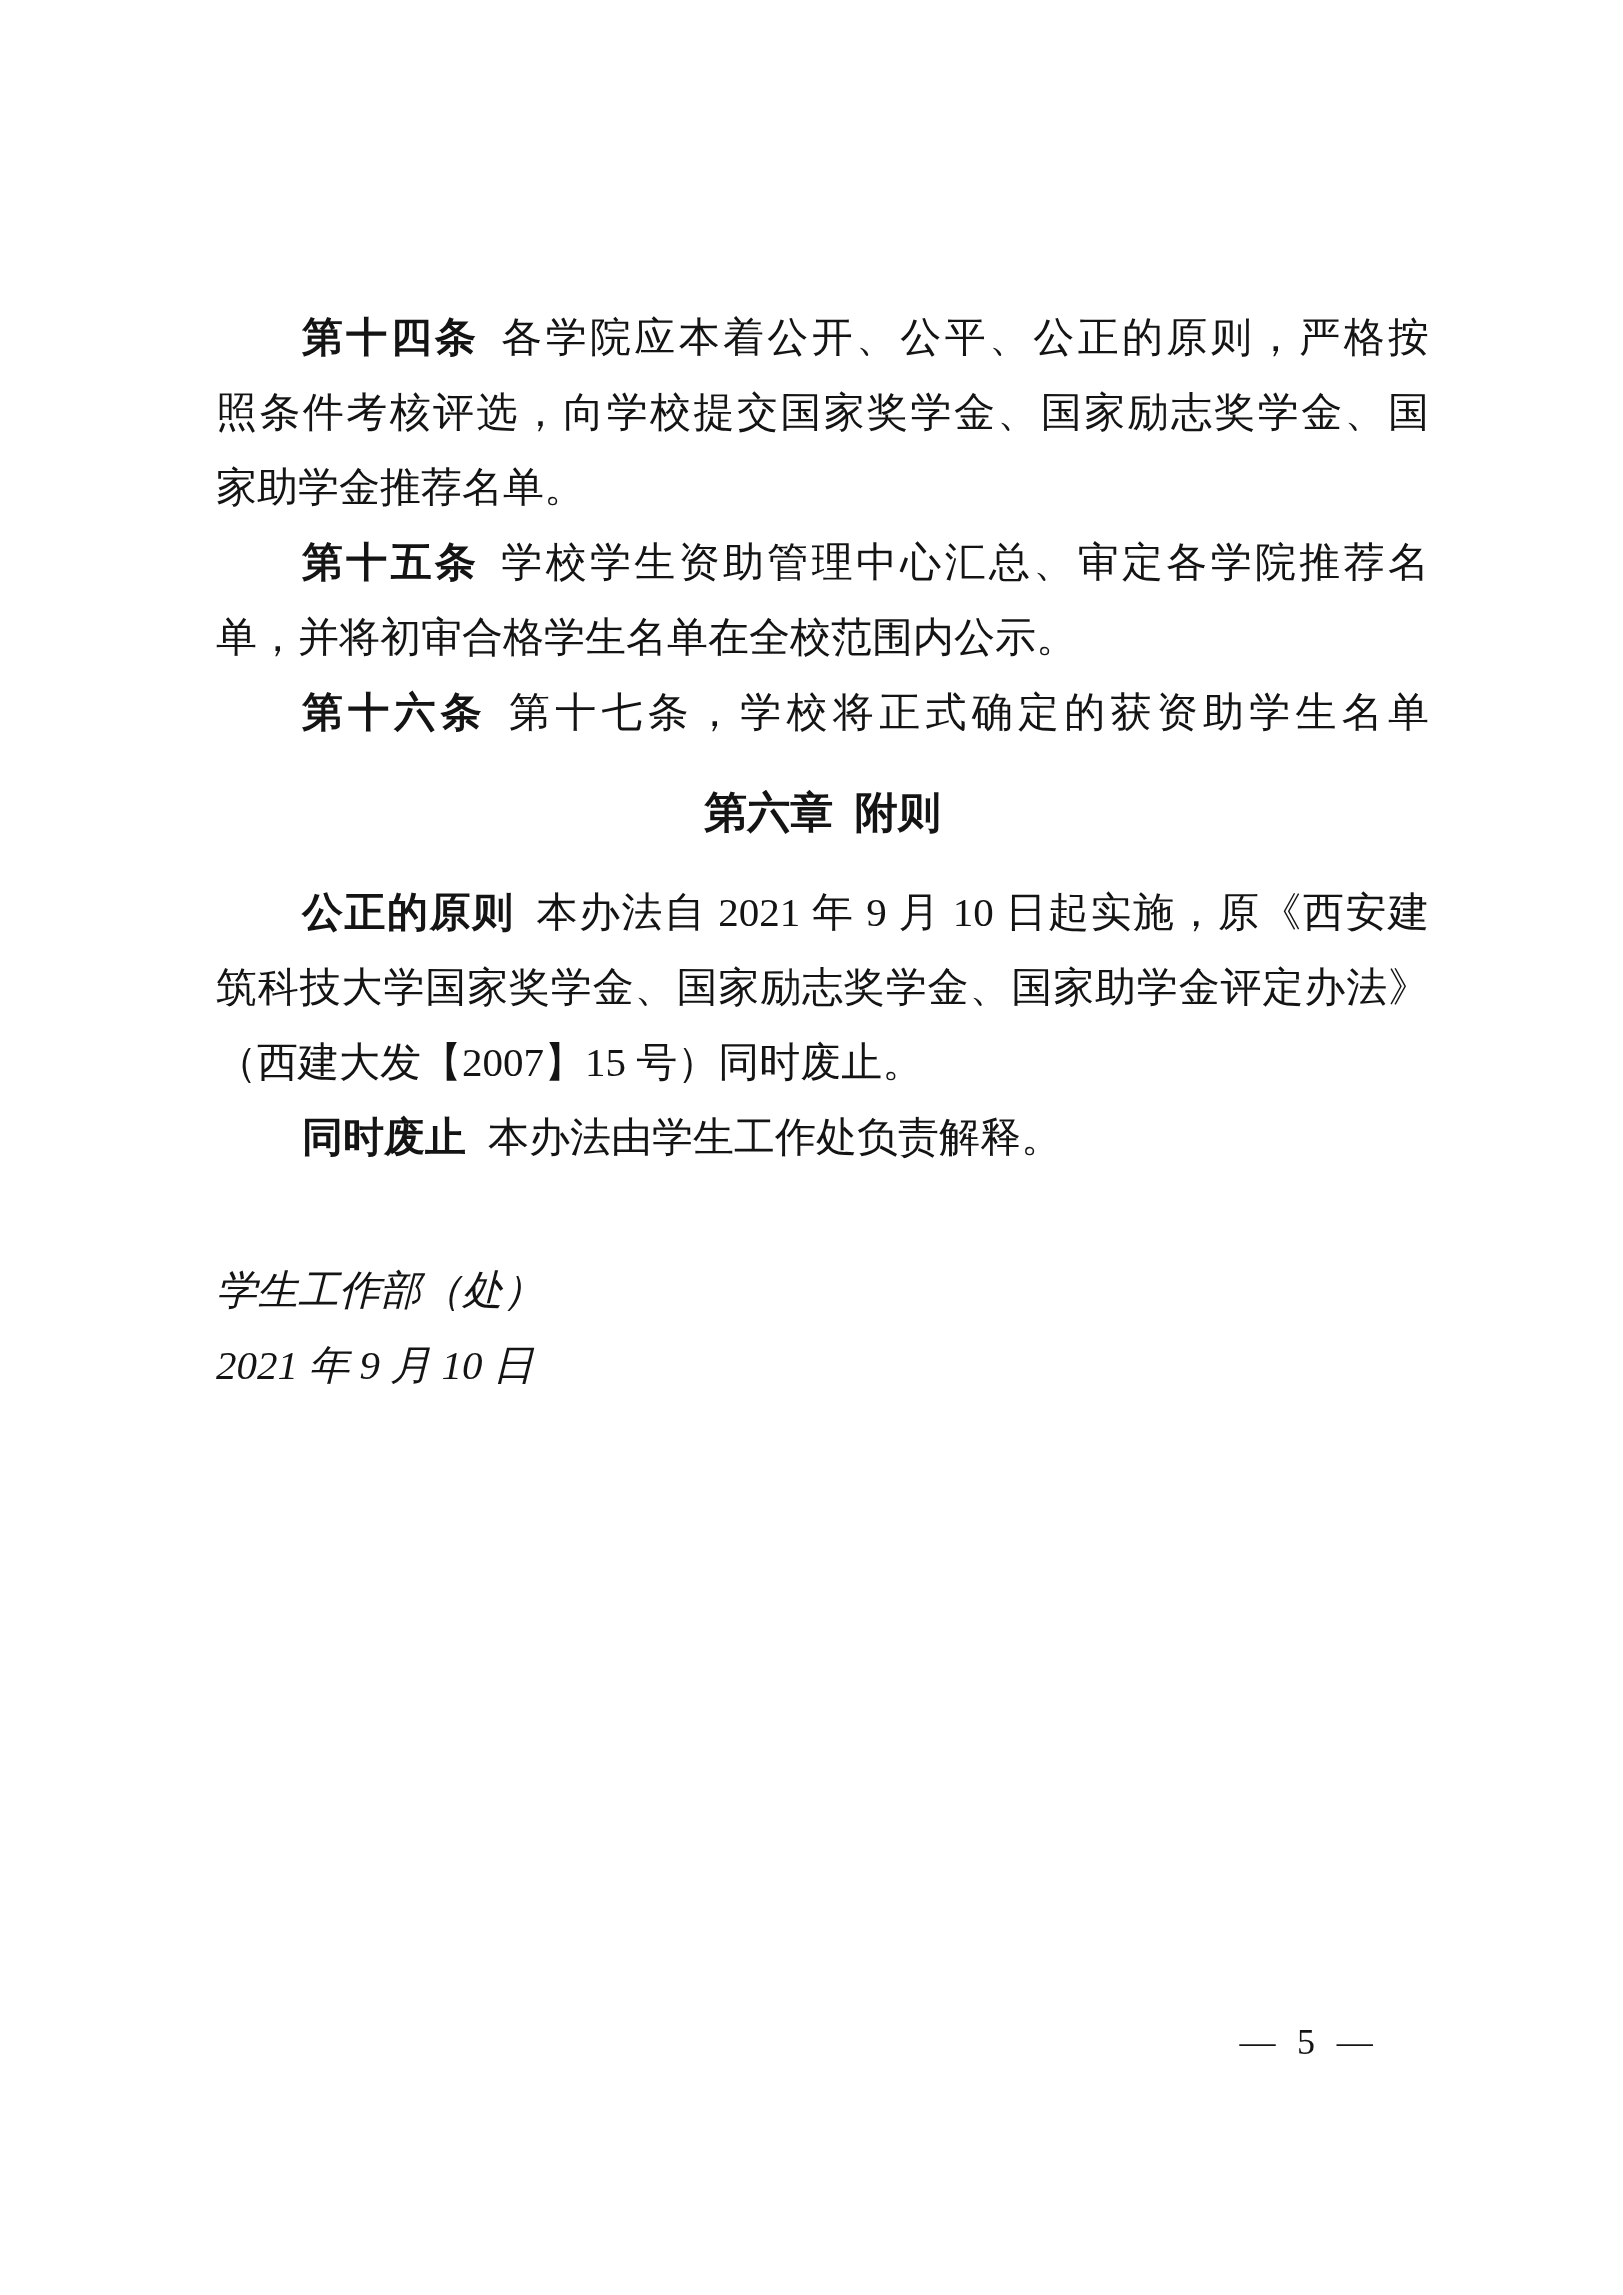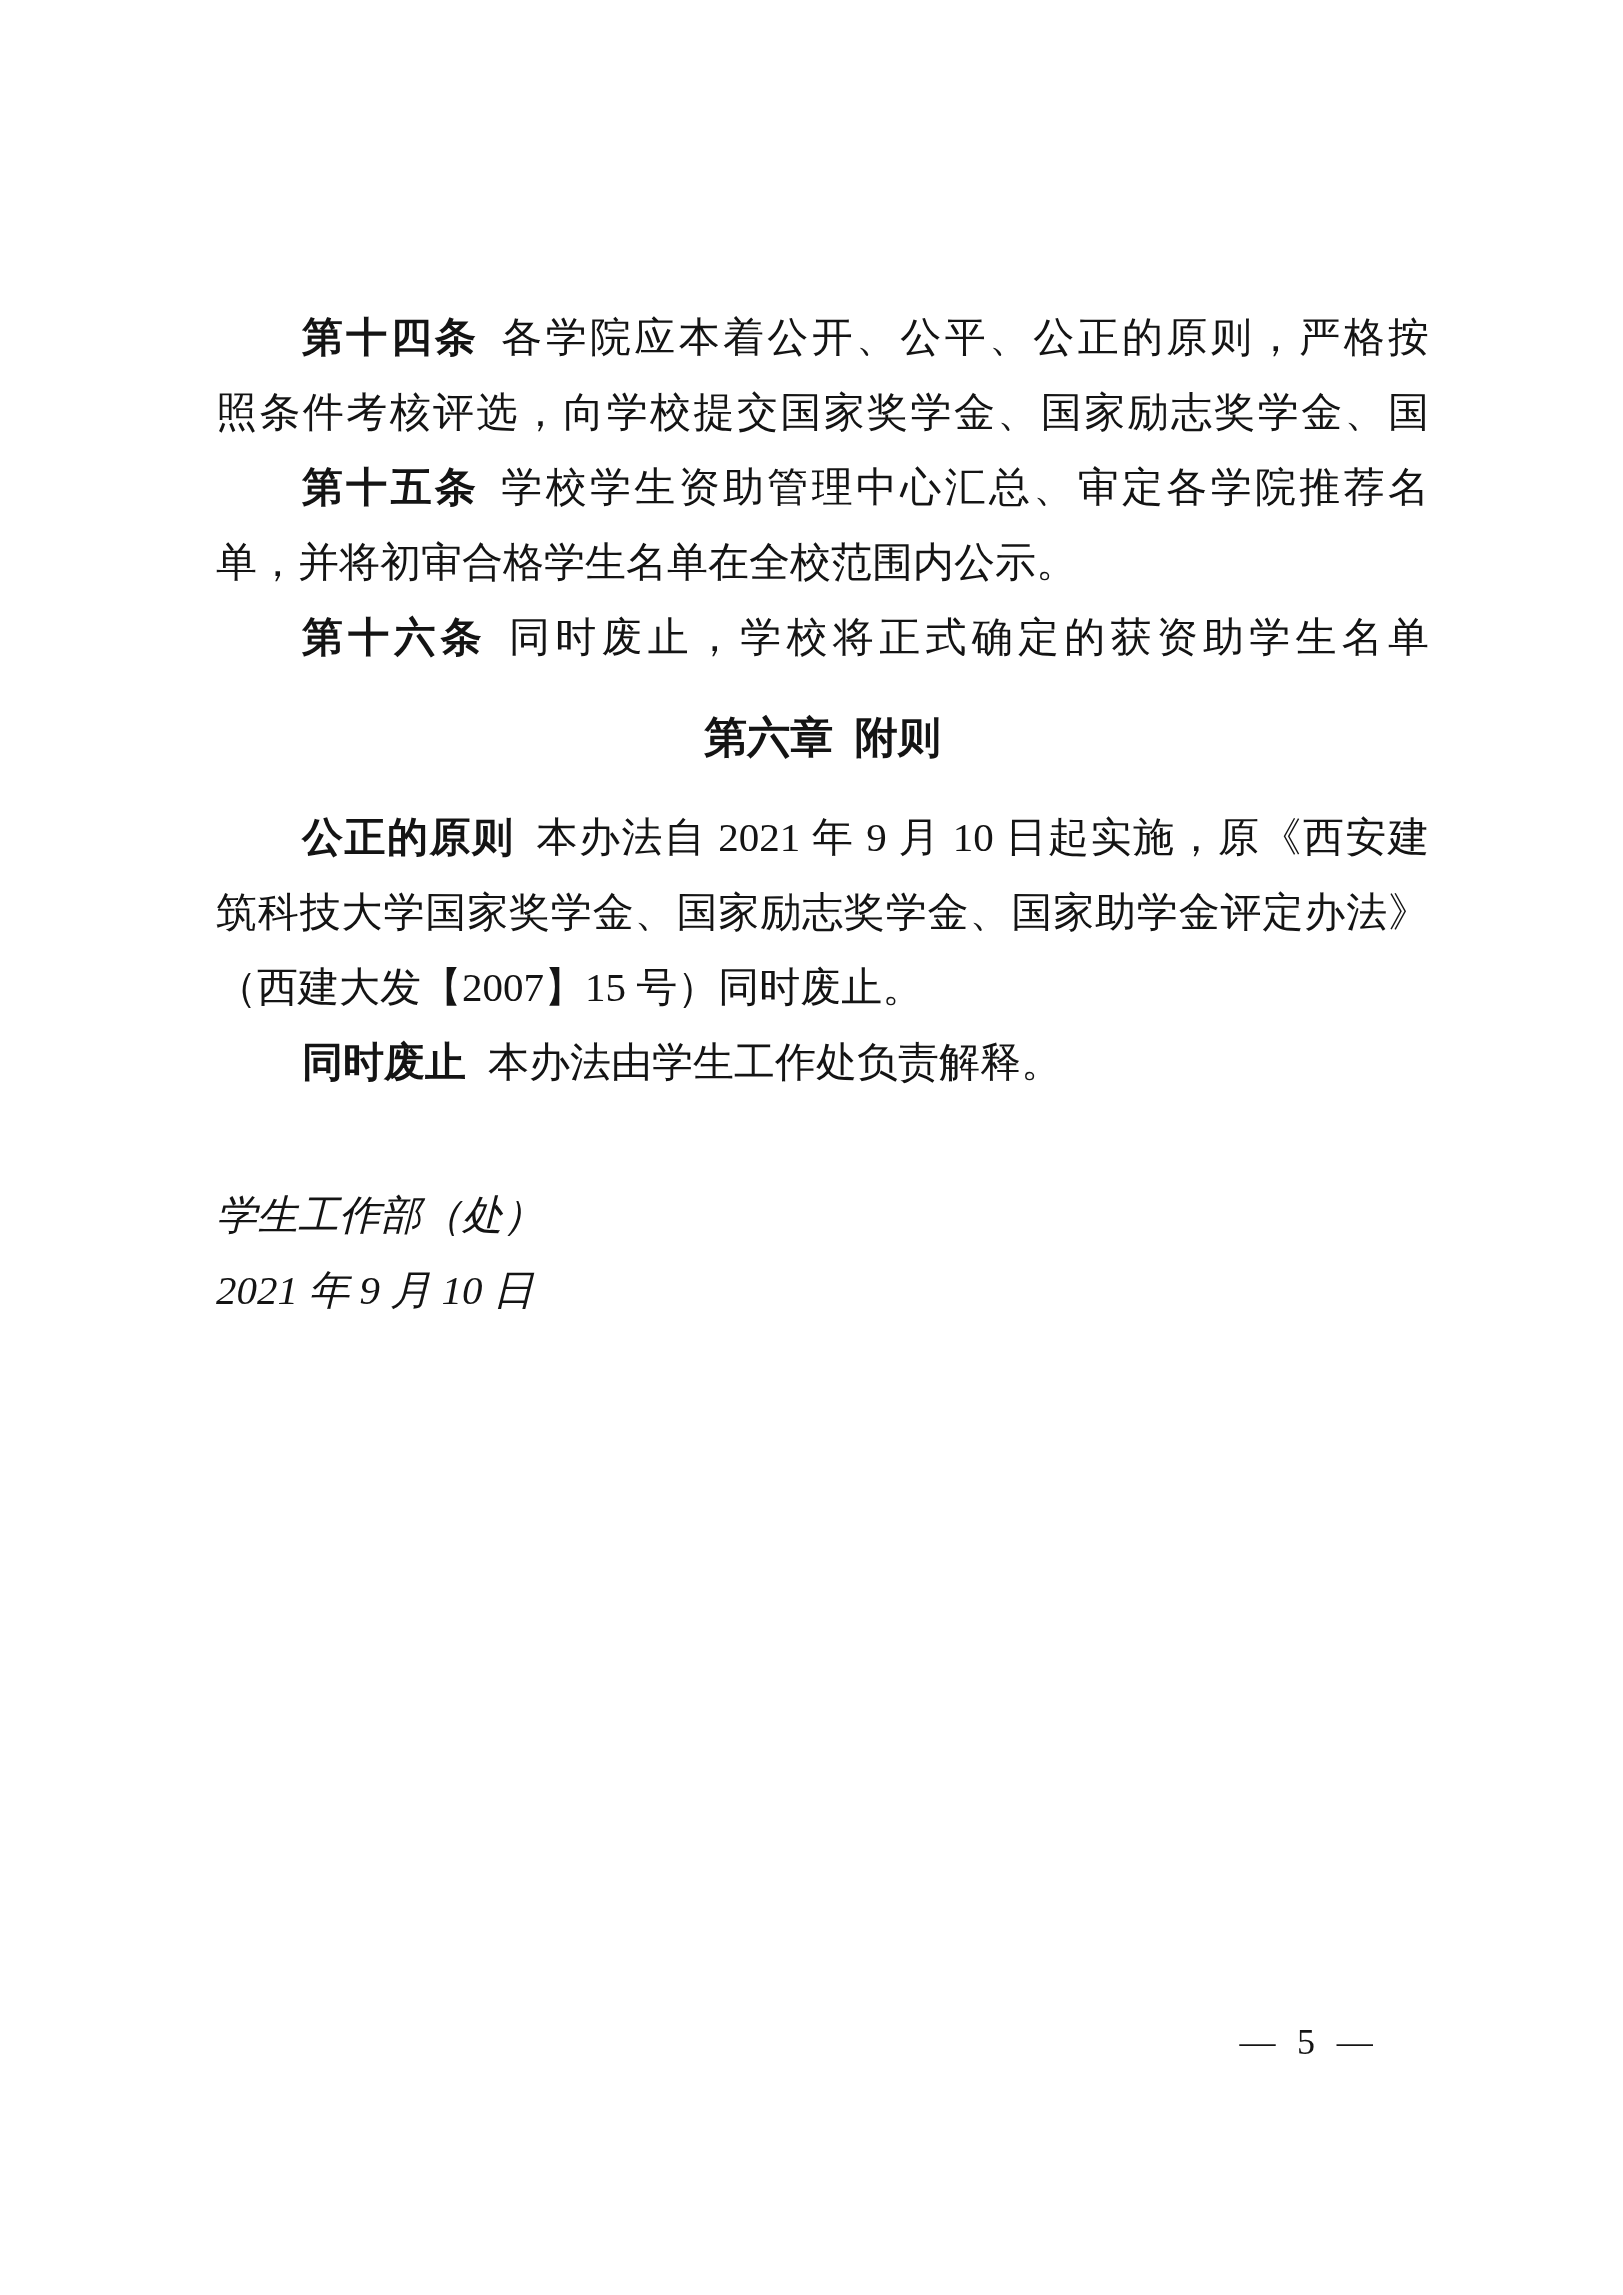--- a/index.html
+++ b/index.html
@@ -75,25 +75,26 @@
   }
 </style>
 </head>
 <body>
 
 <div class="page">
   <div class="content">
 
     <div class="line ind fill"><span class="b">第十四条</span><span>各学院应本着公开、公平、公正的原则，严格按</span></div>
     <div class="line fill">照条件考核评选，向学校提交国家奖学金、国家励志奖学金、国</div>
+    <div class="line">家助学金推荐名单。</div>
 
     <div class="line ind fill"><span class="b">第十五条</span><span>学校学生资助管理中心汇总、审定各学院推荐名</span></div>
     <div class="line">单，并将初审合格学生名单在全校范围内公示。</div>
 
-    <div class="line ind fill"><span class="b">第十六条</span><span>同时废止，学校将正式确定的获资助学生名单</span></div>
+    <div class="line ind fill"><span class="b">第十六条</span><span>第十七条，学校将正式确定的获资助学生名单</span></div>
 
     <div class="heading"><span class="hch">第六章</span><span class="hti">附则</span></div>
 
     <div class="line ind fill"><span class="b">公正的原则</span><span>本办法自 2021 年 9 月 10 日起实施，原《西安建</span></div>
     <div class="line fill">筑科技大学国家奖学金、国家励志奖学金、国家助学金评定办法》</div>
     <div class="line">（西建大发【2007】15 号）同时废止。</div>
 
     <div class="line ind"><span class="b">同时废止</span><span>本办法由学生工作处负责解释。</span></div>
 
     <div class="spacer"></div>

